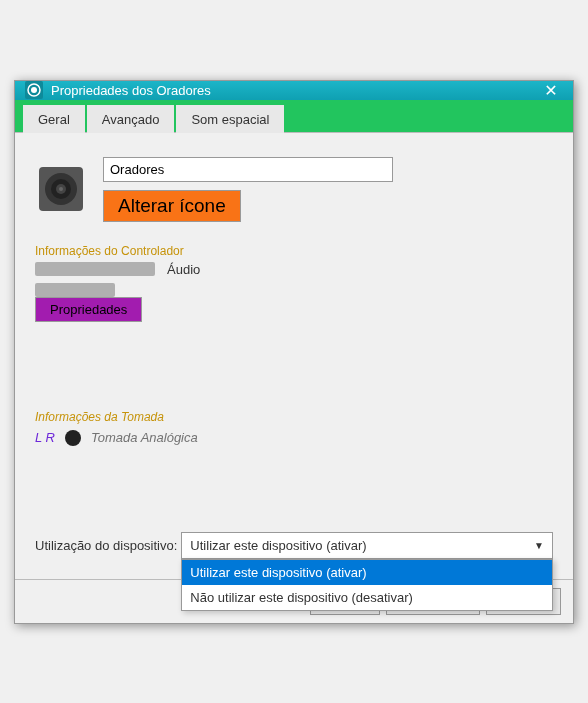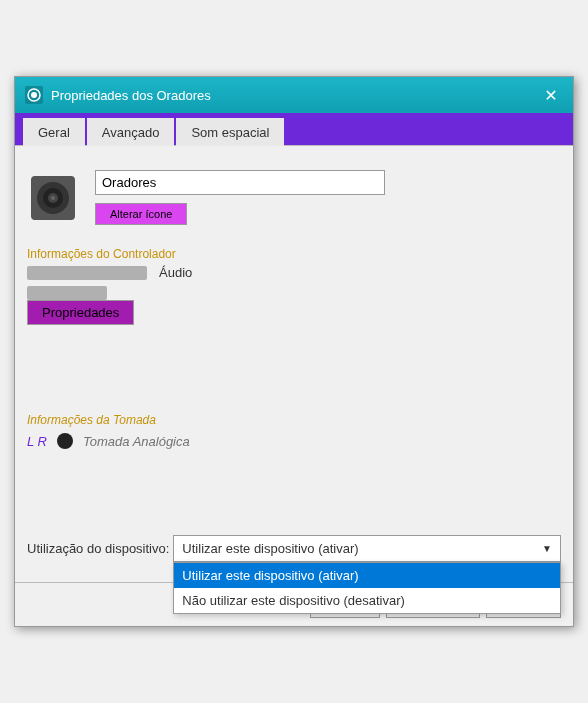--- a/index.html
+++ b/index.html
@@ -24,21 +24,21 @@
       flex-direction: column;
     }
 
     .title-bar {
       background: linear-gradient(to bottom, #1cb5c8, #0fa0b2);
       color: white;
       padding: 8px 10px;
       display: flex;
       align-items: center;
       justify-content: space-between;
-      height: 36px;
+      height: 19px;
     }
 
     .title-bar-left {
       display: flex;
       align-items: center;
       gap: 8px;
     }
 
     .title-icon {
       width: 18px;
@@ -66,21 +66,21 @@
       font-size: 16px;
       cursor: pointer;
       display: flex;
       align-items: center;
       justify-content: center;
       border-radius: 2px;
     }
 
     .tabs {
       display: flex;
-      background: #6d28d9;
+      background: #22c55e;
       border-bottom: 1px solid #bbb;
       padding: 0 8px;
       padding-top: 4px;
     }
 
     .tab {
       padding: 6px 14px;
       cursor: pointer;
       border: 1px solid transparent;
       border-bottom: none;
@@ -93,21 +93,21 @@
     }
 
     .tab.active {
       background: #f0f0f0;
       border-color: #bbb;
       border-bottom-color: #f0f0f0;
       color: #c6930a;
     }
 
     .content {
-      padding: 16px 12px;
+      padding: 16px 20px;
       flex: 1;
       display: flex;
       flex-direction: column;
       gap: 14px;
       position: relative;
     }
 
     .device-name-row {
       display: flex;
       align-items: center;
@@ -137,23 +137,23 @@
     .name-input {
       width: 290px;
       padding: 4px 6px;
       border: 1px solid #999;
       font-size: 13px;
       background: white;
     }
 
     .change-icon-btn {
       padding: 4px 14px;
-      background: #d946ef;
-      border: 1px solid #999;
-      font-size: 11px;
+      background: #f97316;
+      border: 1px solid #999;
+      font-size: 19px;
       cursor: pointer;
       width: fit-content;
     }
 
     .section-label {
       color: #c6930a;
       font-size: 12px;
       margin-bottom: 4px;
     }
 

